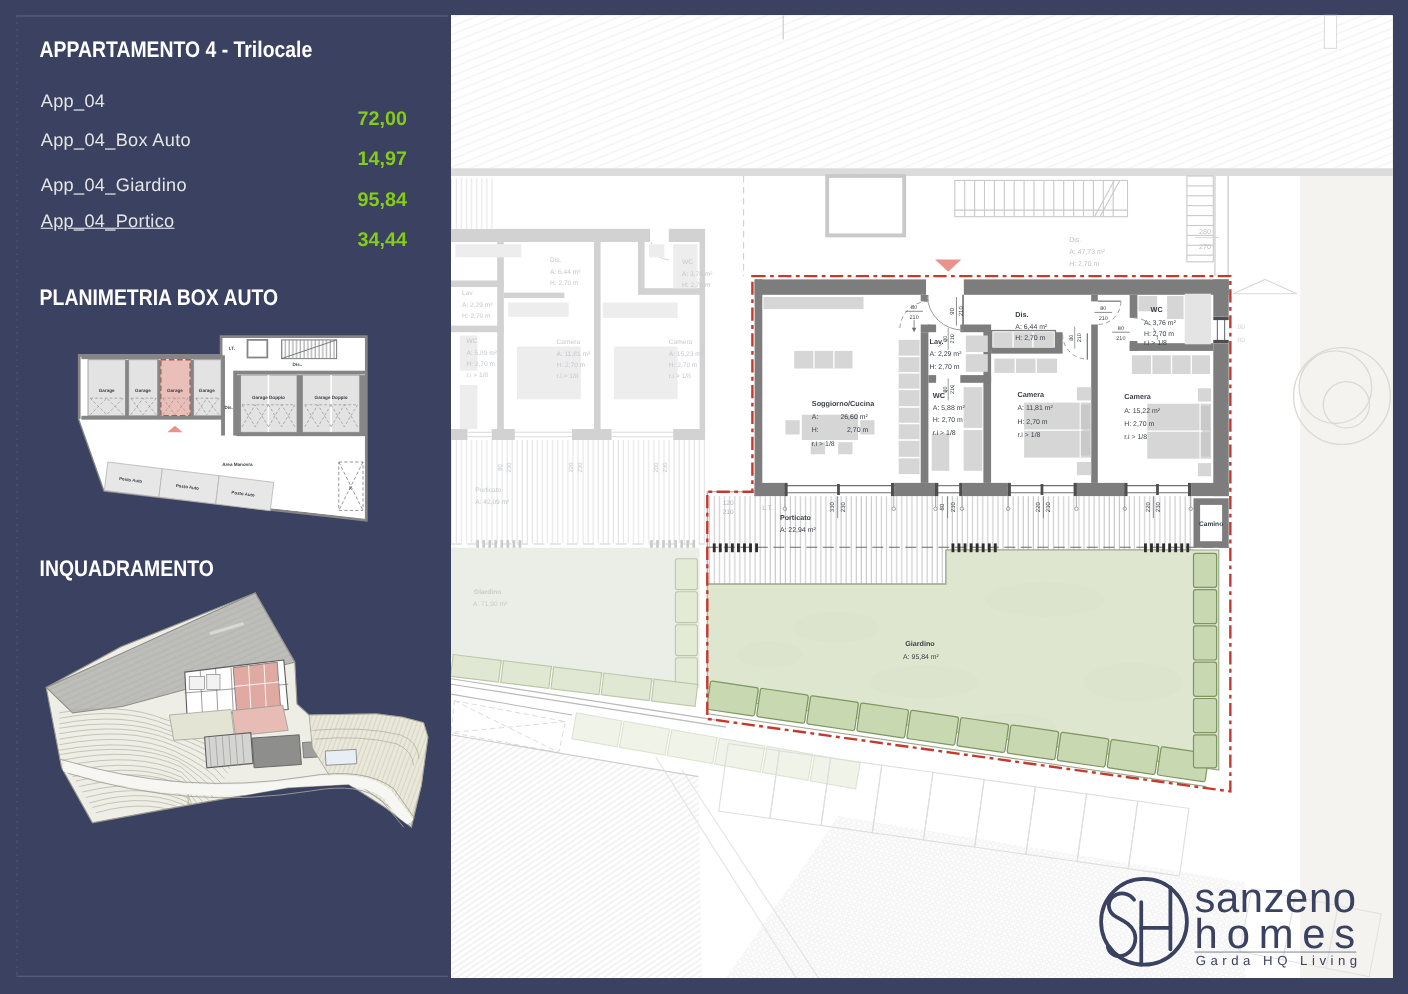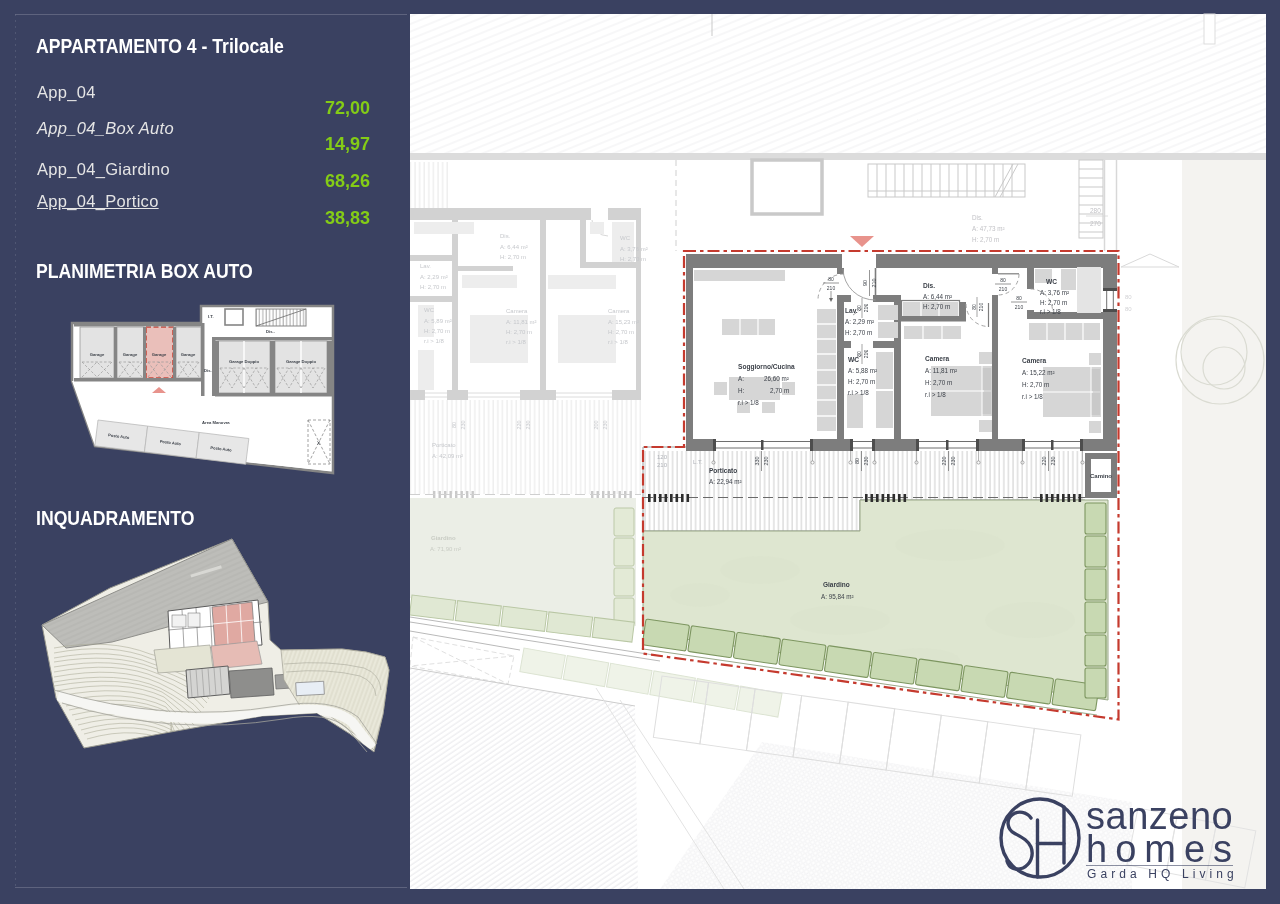--- a/index.html
+++ b/index.html
@@ -22,31 +22,31 @@
 <div class="abs" style="left:15px;top:14px;width:1px;height:873px;background:repeating-linear-gradient(to bottom,#6a7089 0 2px,transparent 2px 6px);opacity:.45;"></div>
 
 <div class="abs" style="left:15px;top:887px;width:392px;height:1px;background:#7b8098;opacity:.55;"></div>
 
 <div class="abs sbtitle" style="left:36px;top:34px;">APPARTAMENTO 4 - Trilocale</div>
 
 <div class="abs sbrow" style="left:37px;top:83px;">App_04</div>
 
 <div class="abs sbval" style="left:36px;top:98px;">72,00</div>
 
-<div class="abs sbrow" style="left:37px;top:119px;font-style:italic;">App_04_Box Auto</div>
+<div class="abs sbrow" style="left:37px;top:119px;">App_04_Box Auto</div>
 
 <div class="abs sbval" style="left:36px;top:134px;">14,97</div>
 
 <div class="abs sbrow" style="left:37px;top:160px;">App_04_Giardino</div>
 
-<div class="abs sbval" style="left:36px;top:171px;">68,26</div>
+<div class="abs sbval" style="left:36px;top:171px;">95,84</div>
 
 <div class="abs sbrow" style="left:37px;top:192px;text-decoration:underline;">App_04_Portico</div>
 
-<div class="abs sbval" style="left:36px;top:208px;">38,83</div>
+<div class="abs sbval" style="left:36px;top:208px;">34,44</div>
 
 <div class="abs sbtitle" style="left:36px;top:259px;">PLANIMETRIA BOX AUTO</div>
 
 <div class="abs sbtitle" style="left:36px;top:506px;">INQUADRAMENTO</div>
 
 <svg class="abs" style="left:60px;top:295px;" width="285" height="195" viewBox="60 295 285 195">
 <defs>
  <pattern id="gstair" width="3.4" height="6" patternUnits="userSpaceOnUse">
    <rect width="3.4" height="6" fill="#ffffff"></rect>
    <line x1="1" y1="0" x2="1" y2="6" stroke="#8a8a8a" stroke-width="0.8"></line>

